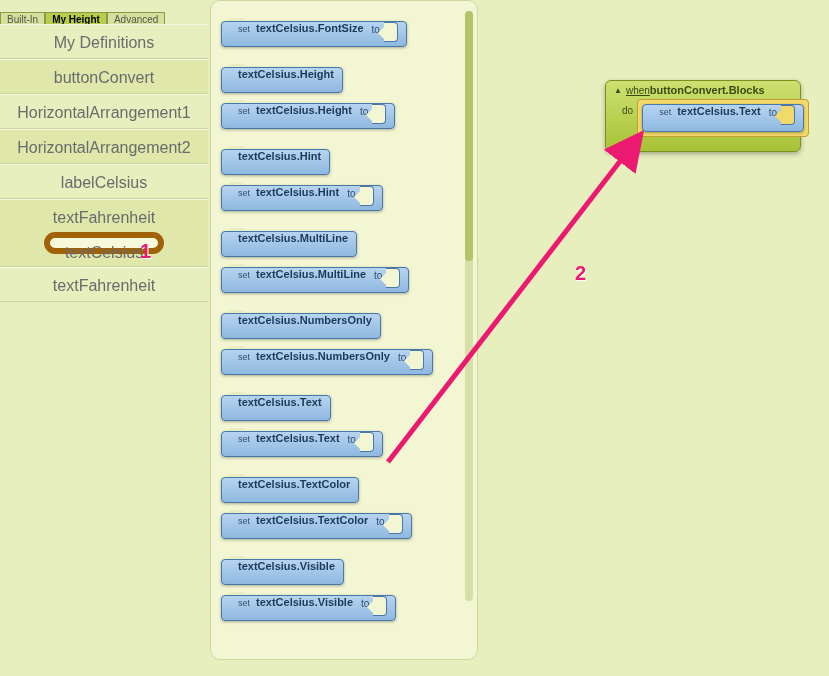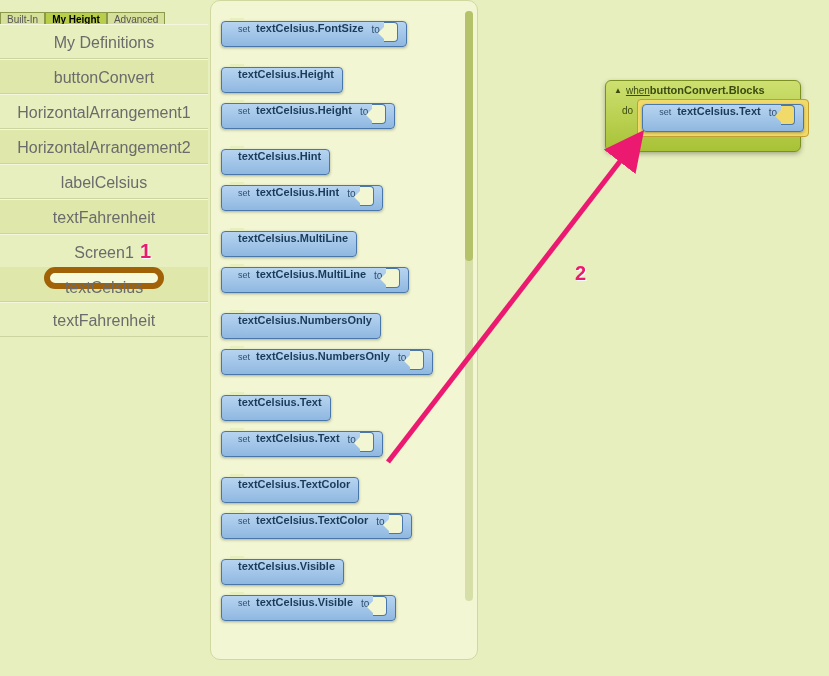--- a/index.html
+++ b/index.html
@@ -240,21 +240,20 @@
   <div class="tab">Advanced</div>
 </div>
 
 <div class="component-list" id="component-list">
     <div class="item">My Definitions</div>
     <div class="item alt">buttonConvert</div>
     <div class="item">HorizontalArrangement1</div>
     <div class="item alt">HorizontalArrangement2</div>
     <div class="item">labelCelsius</div>
     <div class="item alt">textFahrenheit</div>
-    <div class="item">Screen1</div>
     <div style="height: 35px; position: relative; background: rgb(223, 231, 171); border-bottom: 1px solid rgb(204, 212, 160);">
       <div class="item selected">textCelsius</div>
     </div>
     <div class="item">textFahrenheit</div>
   </div>
 
 <div class="drawer">
   <div id="drawer-blocks">
       <div class="block-group">
         <div class="block setter">

